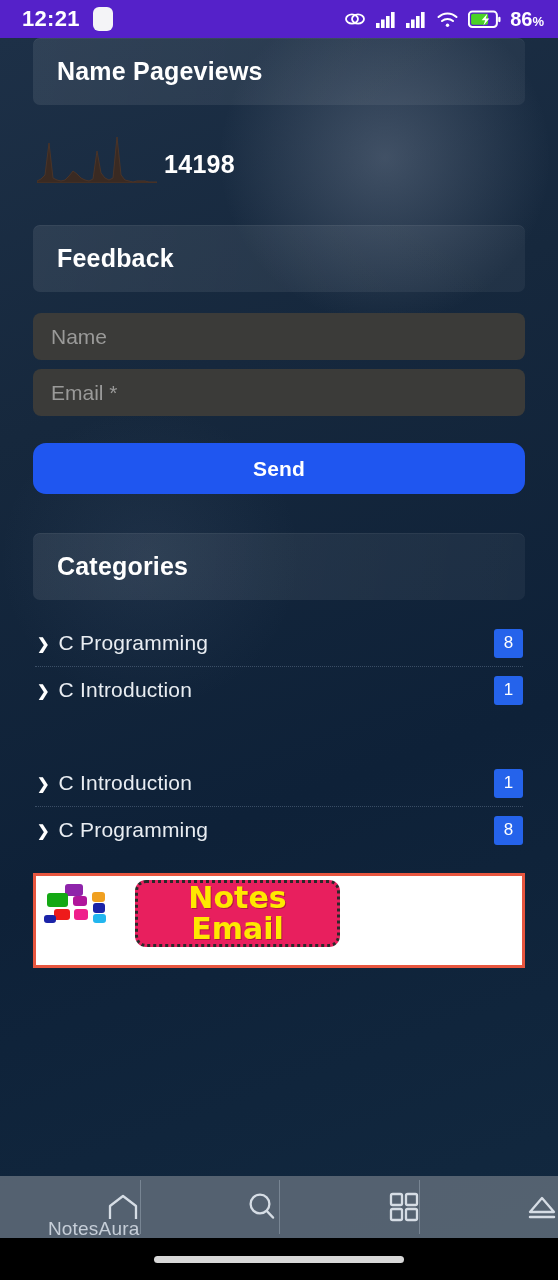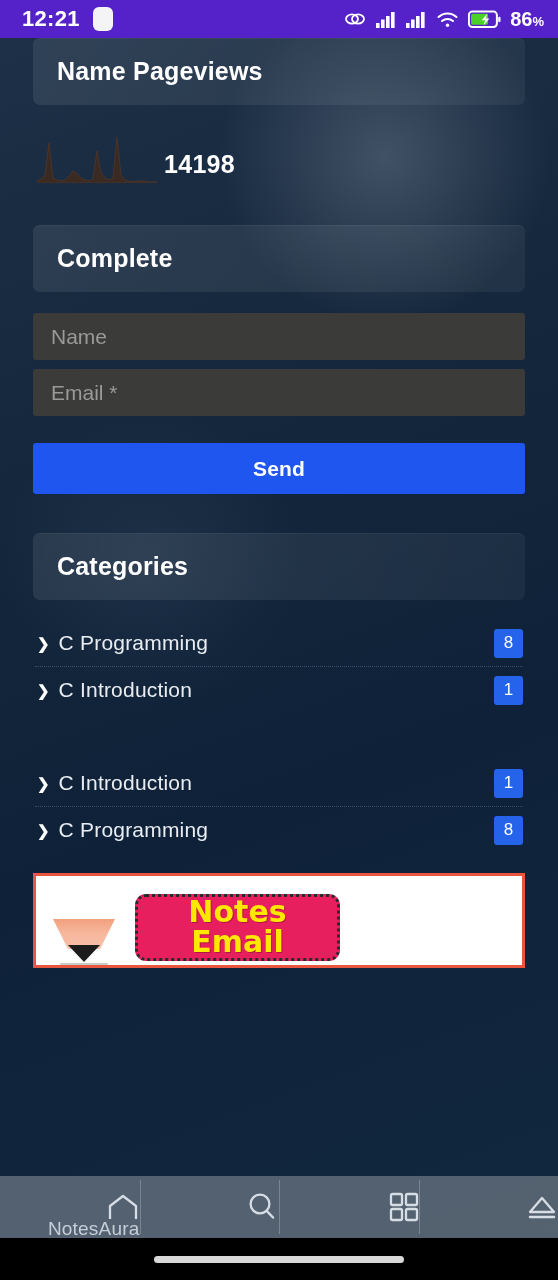--- a/index.html
+++ b/index.html
@@ -69,40 +69,40 @@
 
   
   .fld {
     width:100%; display:block;
     background:#3b3b39;
     border:none; outline:none;
     color:#e8e8e8;
     font-family:"Liberation Sans", sans-serif;
     font-size:21px;
     padding:14px 18px;
-    border-radius:3px;
+    border-radius:8px;
   }
   .fld::placeholder { color:#9a9a99; }
   input.fld { height:47px; }
   .ta-box { position:relative; }
   textarea.fld { height:146px; resize:none; padding-top:13px; line-height:1.3; }
   .ta-grip {
     position:absolute; right:3px; bottom:3px;
     width:11px; height:11px; pointer-events:none;
   }
   .ta-grip i {
     position:absolute; right:0; display:block; height:1px; background:#8a8a88;
   }
   .ta-grip i:nth-child(1){ bottom:1px; width:10px; }
   .ta-grip i:nth-child(2){ bottom:4px; width:7px; }
   .ta-grip i:nth-child(3){ bottom:7px; width:4px; }
   .gap-sm { height:9px; }
   .send-btn {
     width:100%; height:51px;
-    background:#1f56f0; border:none; border-radius:3px;
+    background:#1f56f0; border:none; border-radius:13px;
     color:#ffffff; font-size:21px; font-weight:700;
     font-family:"Liberation Sans", sans-serif;
     cursor:pointer; letter-spacing:.2px;
   }
 
   
   .lst { padding-top:20px; }
   .lst-row {
     display:flex; align-items:center;
     height:46px; padding:0 2px 0 4px;
@@ -126,21 +126,21 @@
     height:0; border-top:1px dotted rgba(160,180,205,.30);
     margin:0 2px;
   }
 
   
   .banner {
     margin:20px 0 0 0;
     height:95px;
     border:3px solid #e8563f;
     background:#ffffff;
-    display:flex; align-items:flex-end;
+    display:flex; align-items:flex-start;
     overflow:hidden; position:relative;
   }
   .bn-logo {
     width:95px; flex:0 0 95px; position:relative; background:#fdfdfd;
   }
   .bn-sq { position:absolute; border-radius:3px; }
   .pencil-body {
     position:absolute; left:17px; bottom:16px; width:62px; height:30px;
     background:linear-gradient(180deg,#f2a07e 0%, #f7b69b 45%, #f5c1aa 100%);
     clip-path:polygon(0 0, 100% 0, 76% 100%, 24% 100%);
@@ -268,21 +268,21 @@
           <path d="M0,50 L4,48 L8,44 L12,12 L16,47 L20,49 L24,50 L28,49 L32,45 L36,40 L40,43 L44,47 L48,49 L52,50 L56,48 L60,20 L64,42 L68,47 L72,49 L76,47 L80,6 L84,44 L88,49 L92,50 L96,51 L100,50 L104,50 L108,50 L112,51 L116,51 L120,51 L120,52 L0,52 Z" fill="#3a2a22" stroke="#4a3428" stroke-width="1"></path>
         </svg>
         <span class="pv-count">14198</span>
       </div>
     </div>
 
     <div style="height:42px"></div>
 
     <div class="wrap">
       <div class="sec-card">
-        <h2>Complete</h2>
+        <h2>Feedback</h2>
       </div>
       <div style="height:21px"></div>
       <input class="fld" type="text" placeholder="Name" style="">
       <div class="gap-sm"></div>
       <input class="fld" type="text" placeholder="Email *" style="">
       <div class="gap-sm"></div>
       <div style="height:18px"></div>
       <button class="send-btn">Send</button>
     </div>
 

